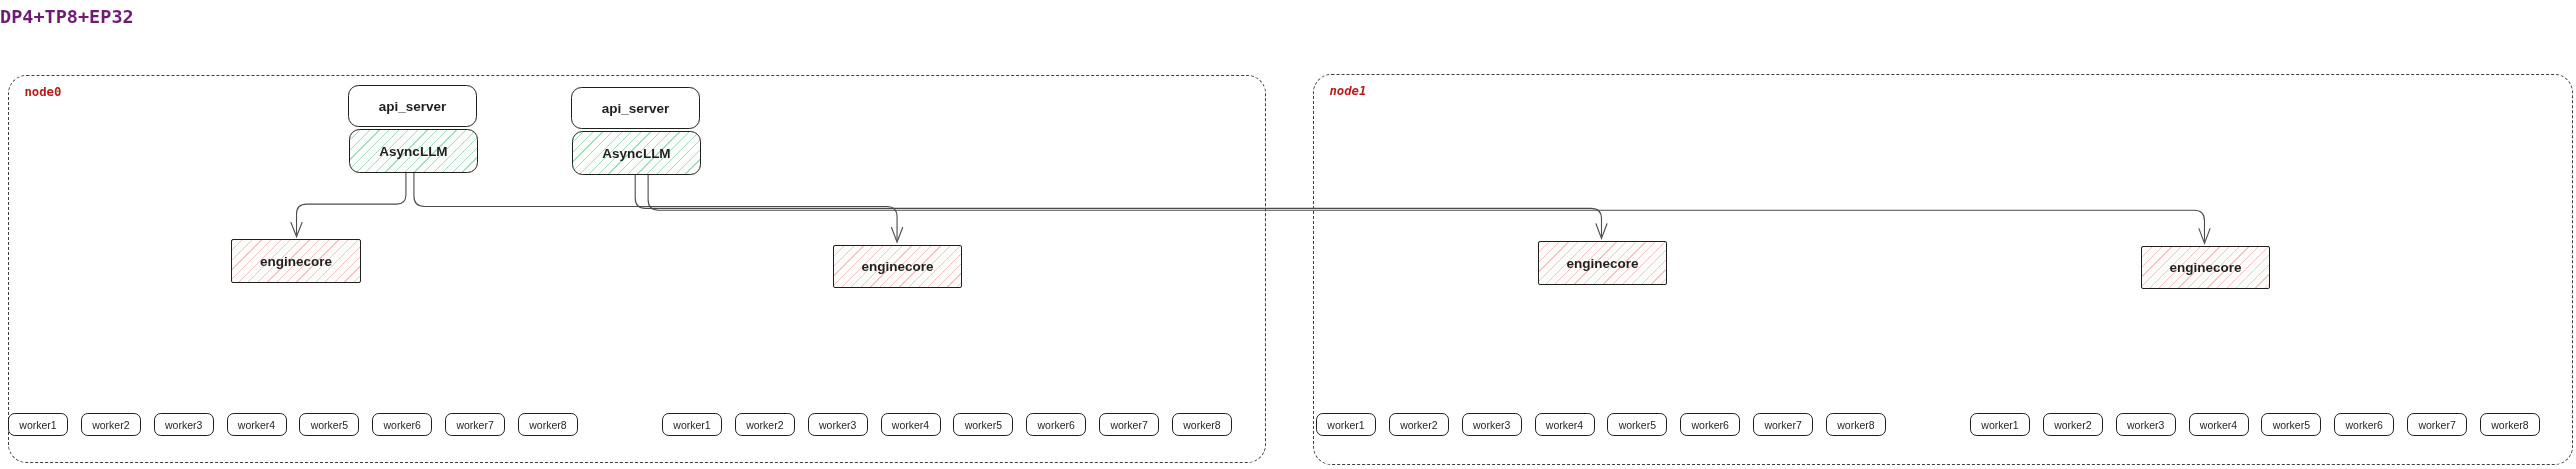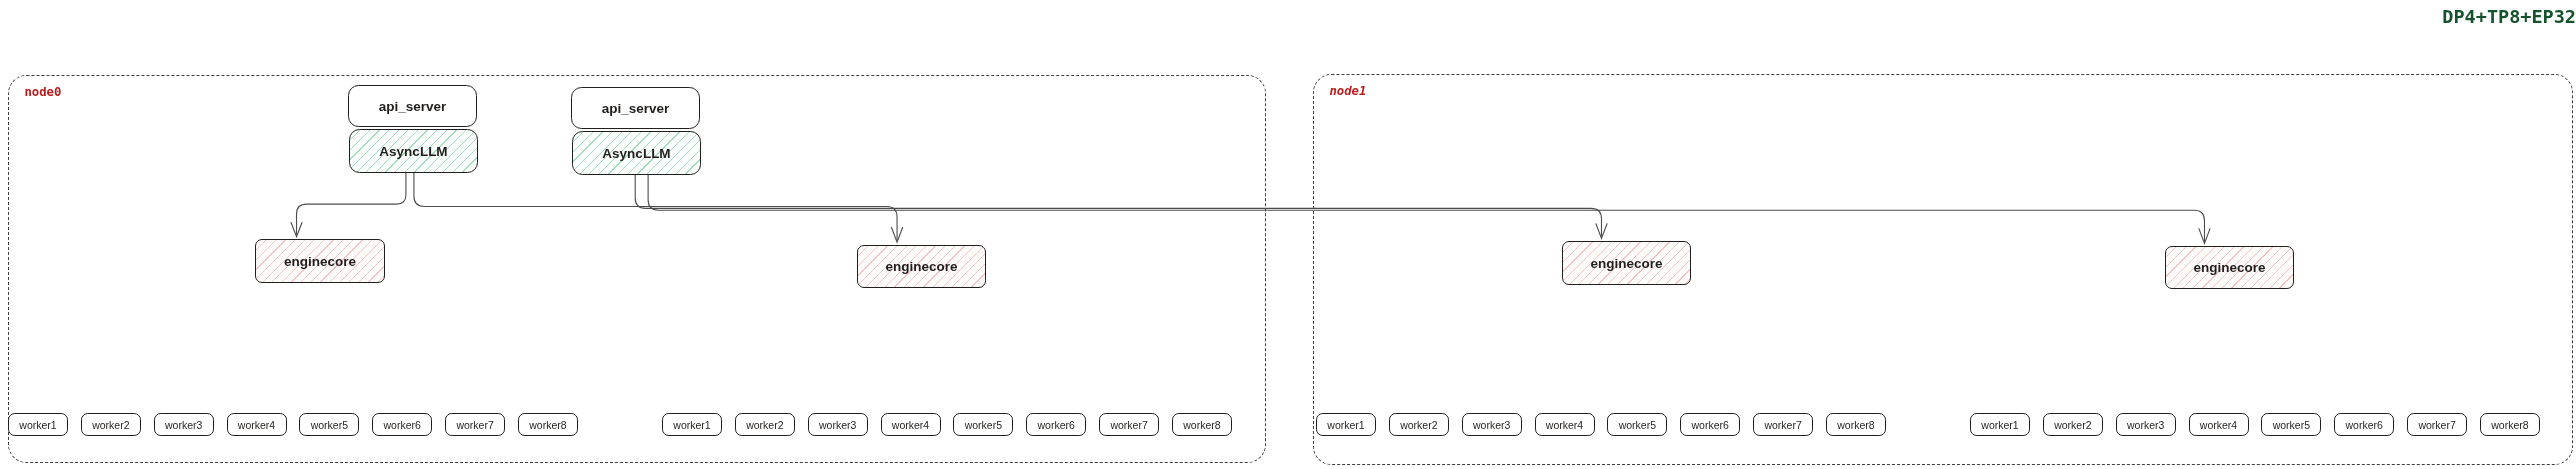--- a/index.html
+++ b/index.html
@@ -1,23 +1,23 @@
 <!DOCTYPE html>
 <html style="font-size:9.8px"><head>
 <meta charset="utf-8">
 <style>
   html,body { margin:0; padding:0; background:#ffffff; }
   .canvas {
     position:relative; width:2576px; height:469px; background:#ffffff;
     font-family:"Liberation Sans", sans-serif; overflow:hidden;
   }
   .title {
-    position:absolute; top:6.2px; left:0; width:100%; text-align:right;
+    position:absolute; top:6.2px; left:0; width:100%; text-align:left;
     font-family:"DejaVu Sans Mono", monospace; font-size:18.5px; font-weight:600;
-    color:#14532d; letter-spacing:0px;
+    color:#701a75; letter-spacing:0px;
   }
   .node-box {
     position:absolute; border:1.2px dashed #3e3e3e; border-radius:18.5px;
     background:transparent;
   }
   .node-label {
     position:absolute; left:15.4px; top:8.6px;
     font-family:"DejaVu Sans Mono", monospace; font-size:12.3px; font-weight:600;
     color:#b91c1c;
   }
@@ -33,22 +33,21 @@
         rgba(88,196,129,0.55) 0px, rgba(88,196,129,0.55) 0.9px,
         rgba(0,0,0,0) 0.9px, rgba(0,0,0,0) 6.8px),
       #fbfefc;
   }
   .red-hatch {
     background:
       repeating-linear-gradient(135deg,
         rgba(228,130,124,0.45) 0px, rgba(228,130,124,0.45) 0.9px,
         rgba(0,0,0,0) 0.9px, rgba(0,0,0,0) 6.8px),
       #fffcfc;
-    border-radius:7px;
-    margin-left:24px;
+    border-radius:2px;
   }
   .worker-row {
     position:absolute; top:413px; height:23.4px; width:570px;
     display:flex; justify-content:space-between; z-index:3;
   }
   .worker {
     box-sizing:border-box; width:60px; height:23.4px;
     border:1.2px solid #211f1d; border-radius:6.8px; background:#ffffff;
     display:flex; align-items:center; justify-content:center;
     font-size:10.5px; color:#211f1d; white-space:nowrap;

